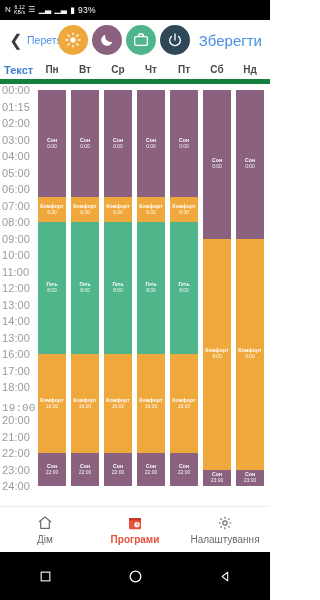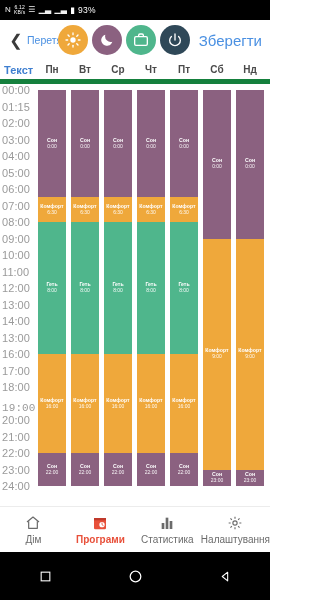--- a/index.html
+++ b/index.html
@@ -361,28 +361,20 @@
   <div class="navitem active">
     <svg class="nav-ico" viewBox="0 0 24 24">
       <rect x="3" y="4.5" width="18" height="17" rx="2" fill="#e8503a"></rect>
       <rect x="3" y="4.5" width="18" height="3.5" fill="#c0392b"></rect>
       <circle cx="15" cy="14.5" r="4" fill="#fff"></circle>
       <path d="M15 12v2.6l1.7 1" stroke="#e8503a" stroke-width="1.3" fill="none" stroke-linecap="round"></path>
     </svg>
     <span class="n-label">Програми</span>
   </div>
   <div class="navitem">
-    <svg class="nav-ico" viewBox="0 0 24 24" fill="#6b6b6b">
-      <rect x="4" y="12" width="4" height="9"></rect>
-      <rect x="10" y="4" width="4" height="17"></rect>
-      <rect x="16" y="9" width="4" height="12"></rect>
-    </svg>
-    <span class="n-label">Статистика</span>
-  </div>
-  <div class="navitem">
     <svg class="nav-ico" viewBox="0 0 24 24" fill="none" stroke="#6b6b6b" stroke-width="1.7">
       <circle cx="12" cy="12" r="3.2"></circle>
       <path d="M12 2.5v3M12 18.5v3M2.5 12h3M18.5 12h3M5.2 5.2l2.1 2.1M16.7 16.7l2.1 2.1M18.8 5.2l-2.1 2.1M7.3 16.7l-2.1 2.1"></path>
     </svg>
     <span class="n-label">Налаштування</span>
   </div>
 </div>
 
 <div class="sysbar">
   <div class="sysbtn">

